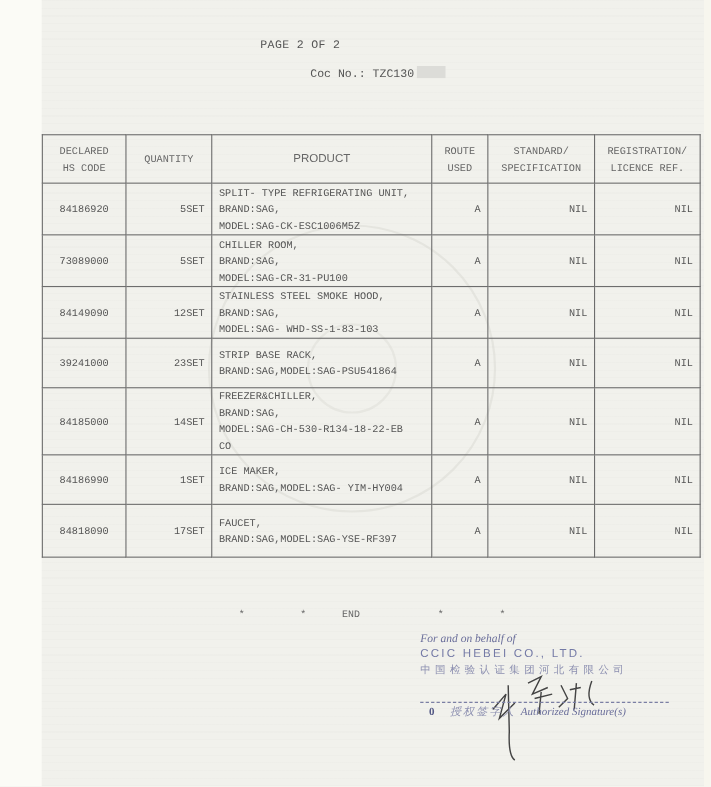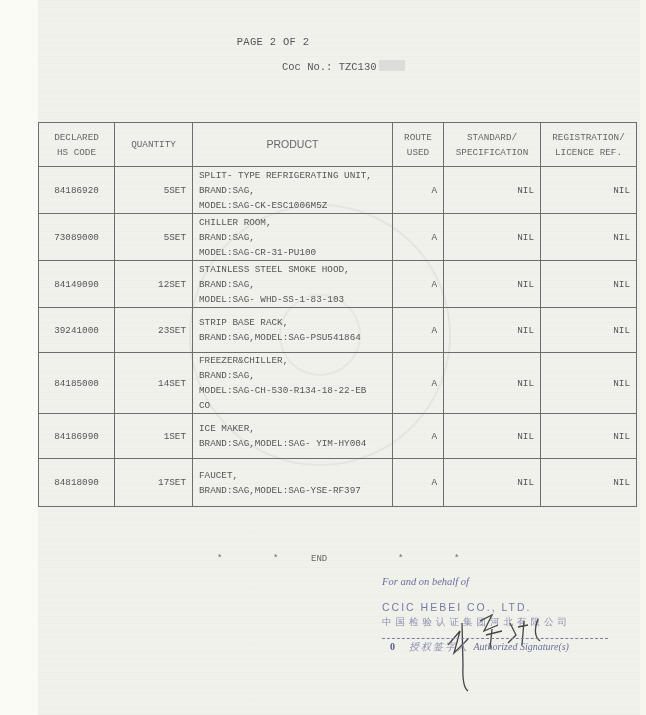--- a/index.html
+++ b/index.html
@@ -30,21 +30,21 @@
   table.items th { text-align:center; line-height:15px; height:43px; color:#666; }
   th.product-h { font-family:"Liberation Sans", "DejaVu Sans", sans-serif; font-size:10.5px; color:#666; }
   td.c { text-align:right; }
   td.l { text-align:left; padding-left:8px; }
   td.code { text-align:center; padding-left:6px; }
   .pline { display:block; line-height:15px; white-space:nowrap; }
 
   .endline { position:absolute; top:554px; font-size:9px; color:#666; }
   .sig-block { position:absolute; left:382px; top:576px; width:240px; }
   .behalf { font-family:"Liberation Serif", "DejaVu Serif", serif; font-style:italic; font-size:10.5px; color:#6a6e9a; }
-  .ccic { font-family:"Liberation Sans", "DejaVu Sans", sans-serif; font-size:10.5px; letter-spacing:2px; color:#747aa6; margin-top:14px; }
+  .ccic { font-family:"Liberation Sans", "DejaVu Sans", sans-serif; font-size:10.5px; letter-spacing:2px; color:#747aa6; margin-top:1px; }
   .cn { font-size:9.5px; letter-spacing:4px; color:#8c8fb0; margin-top:3px; }
   .dotted { position:absolute; left:382px; top:638px; width:226px; border-top:1px dashed #7b7fa4; }
   .authsig { position:absolute; left:390px; top:640px; font-family:"Liberation Serif", "DejaVu Serif", serif; font-style:italic; font-size:10px; color:#6a6e9a; white-space:nowrap; }
   .authsig .zero { font-style:normal; font-weight:bold; margin-right:14px; color:#555a86; }
   .authsig .cnsm { letter-spacing:2px; margin-right:2px; color:#8c8fb0; }
   svg.signature { position:absolute; left:440px; top:605px; }
   svg.seal { position:absolute; left:180px; top:195px; opacity:0.35; }
 </style>
 </head>
 <body>

